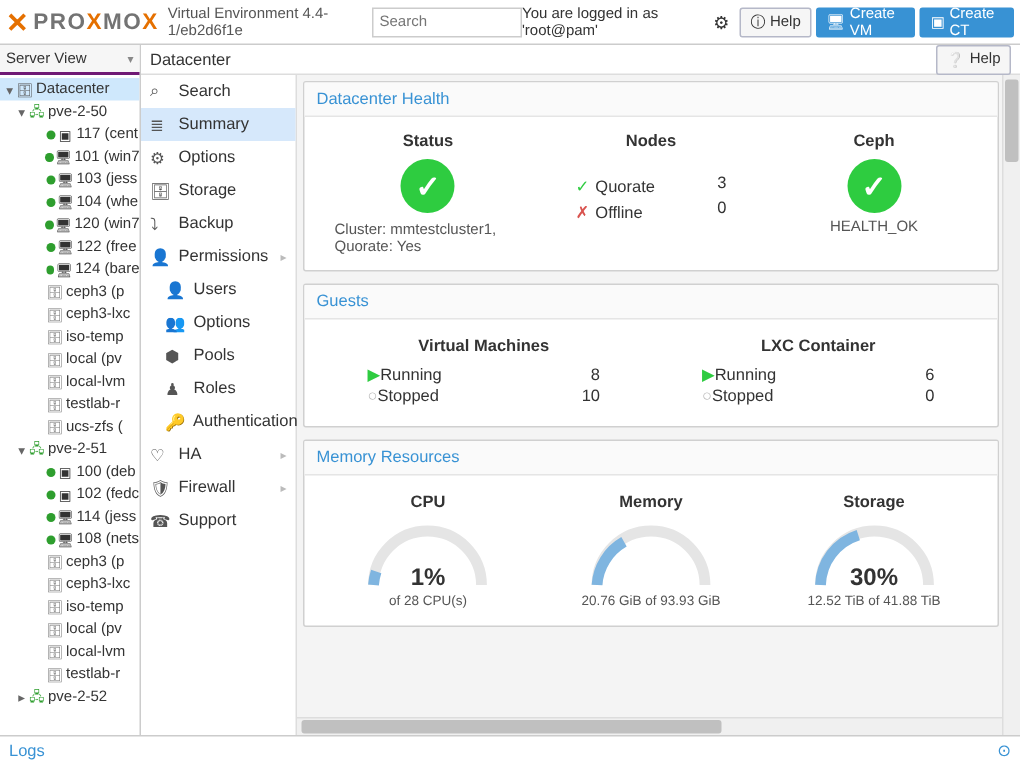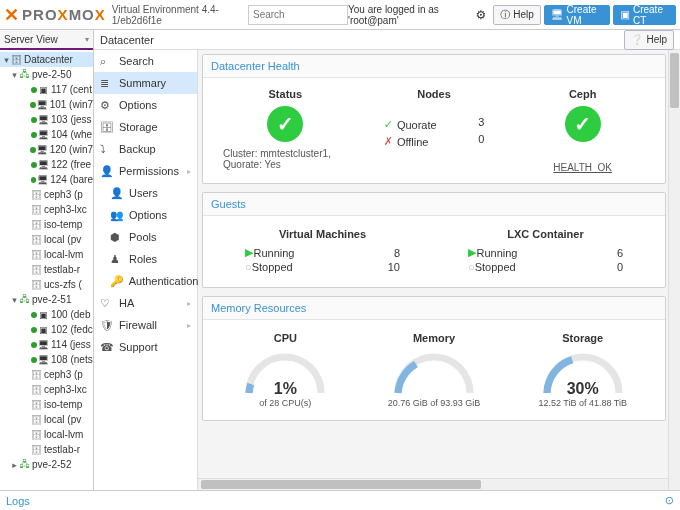--- a/index.html
+++ b/index.html
@@ -49,21 +49,21 @@
 .pbody { padding: 8px; }
 .healthrow { display: flex; }
 .hcol { flex: 1; text-align: center; padding: 2px 4px; }
 .hcol h4 { font-size: 11px; font-weight: bold; margin-bottom: 6px; }
 .bigcheck { width: 36px; height: 36px; background: #2ecc40; border-radius: 50%; margin: 4px auto; display: flex; align-items: center; justify-content: center; color: #fff; font-size: 20px; font-weight: bold; }
 .statline { display: flex; justify-content: center; align-items: center; font-size: 11px; margin: 2px 0; }
 .statline .sicon { margin-right: 4px; }
 .green { color: #2ecc40; }
 .red { color: #d9534f; }
 .clusterinfo { font-size: 10px; color: #555; margin-top: 6px; text-align: left; padding-left: 8px; }
-.cephstat { font-size: 10px; color: #555; margin-top: 20px; text-decoration: underline; }
+.cephstat { font-size: 10px; color: #555; margin-top: 4px; }
 .guestsrow { display: flex; }
 .gcol { flex: 1; padding: 4px; }
 .gcol h4 { font-size: 11px; font-weight: bold; text-align: center; margin-bottom: 6px; }
 .gline { display: flex; align-items: center; font-size: 11px; margin: 2px 0; padding: 0 30px; }
 .gline .num { margin-left: auto; }
 .rescols { display: flex; justify-content: flex-end; }
 .rcol { flex: 1; text-align: center; padding: 4px; }
 .rcol h4 { font-size: 11px; font-weight: bold; margin-bottom: 4px; }
 .gauge { width: 90px; height: 50px; margin: 0 auto; position: relative; overflow: hidden; }
 .gauge svg { width: 90px; height: 90px; }

